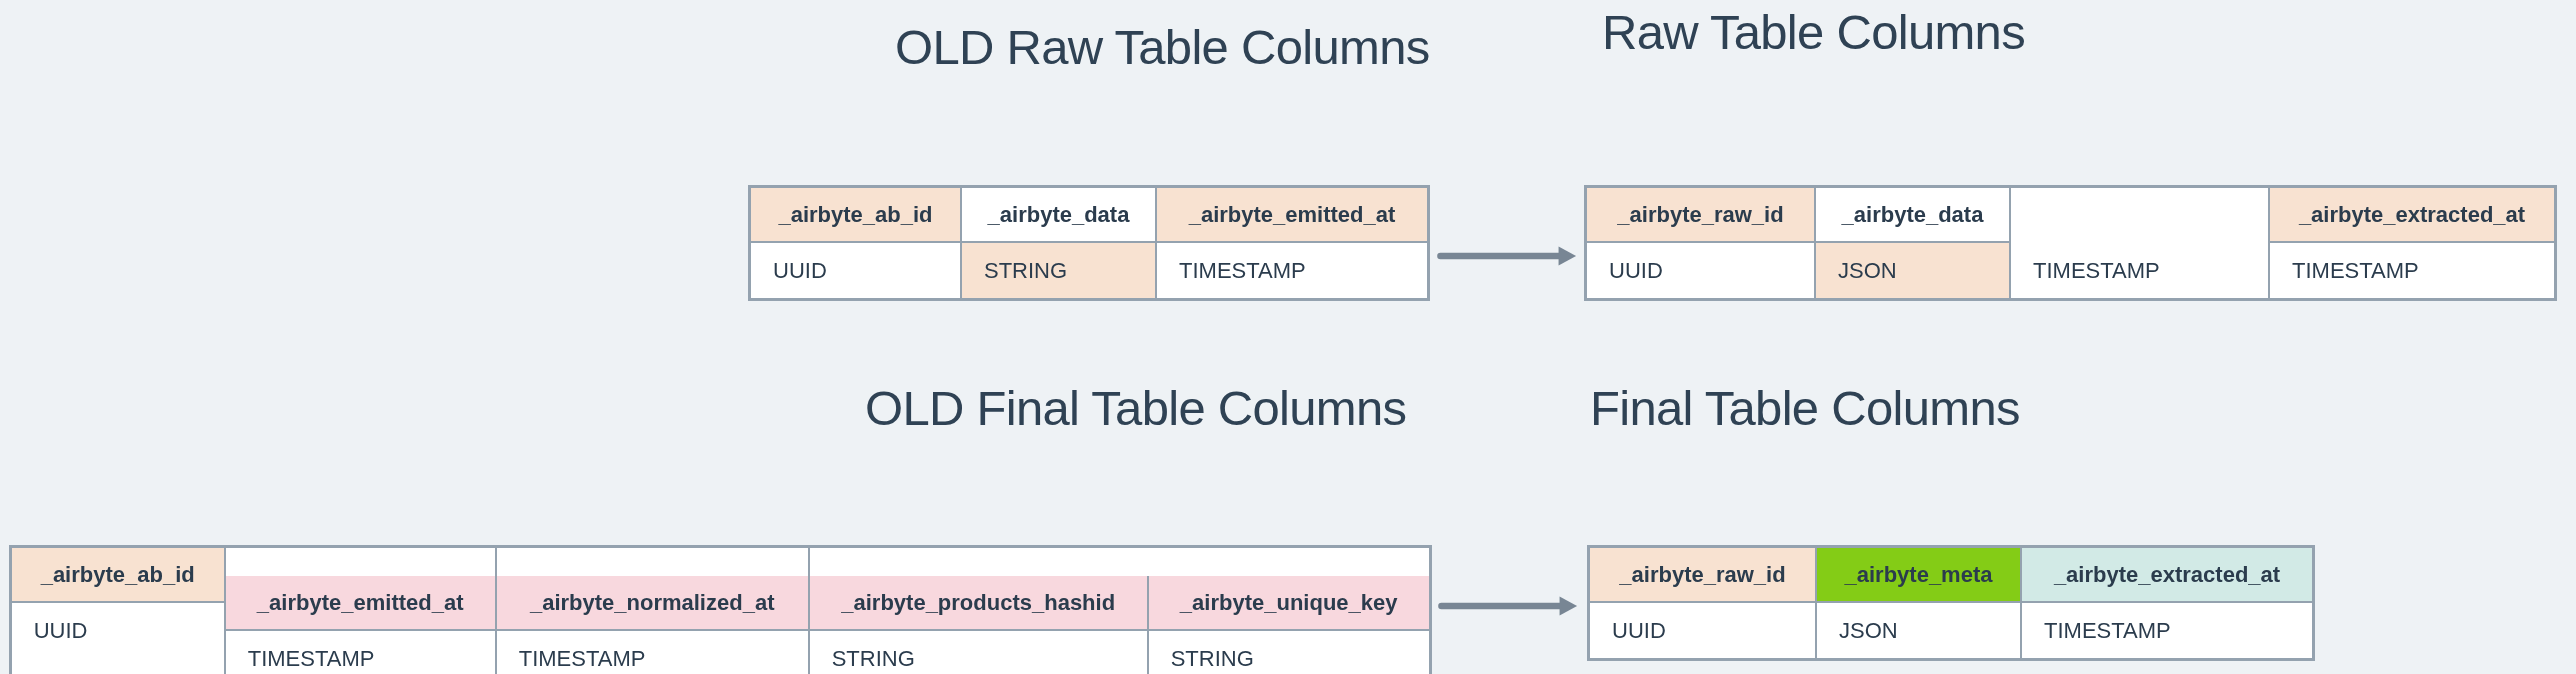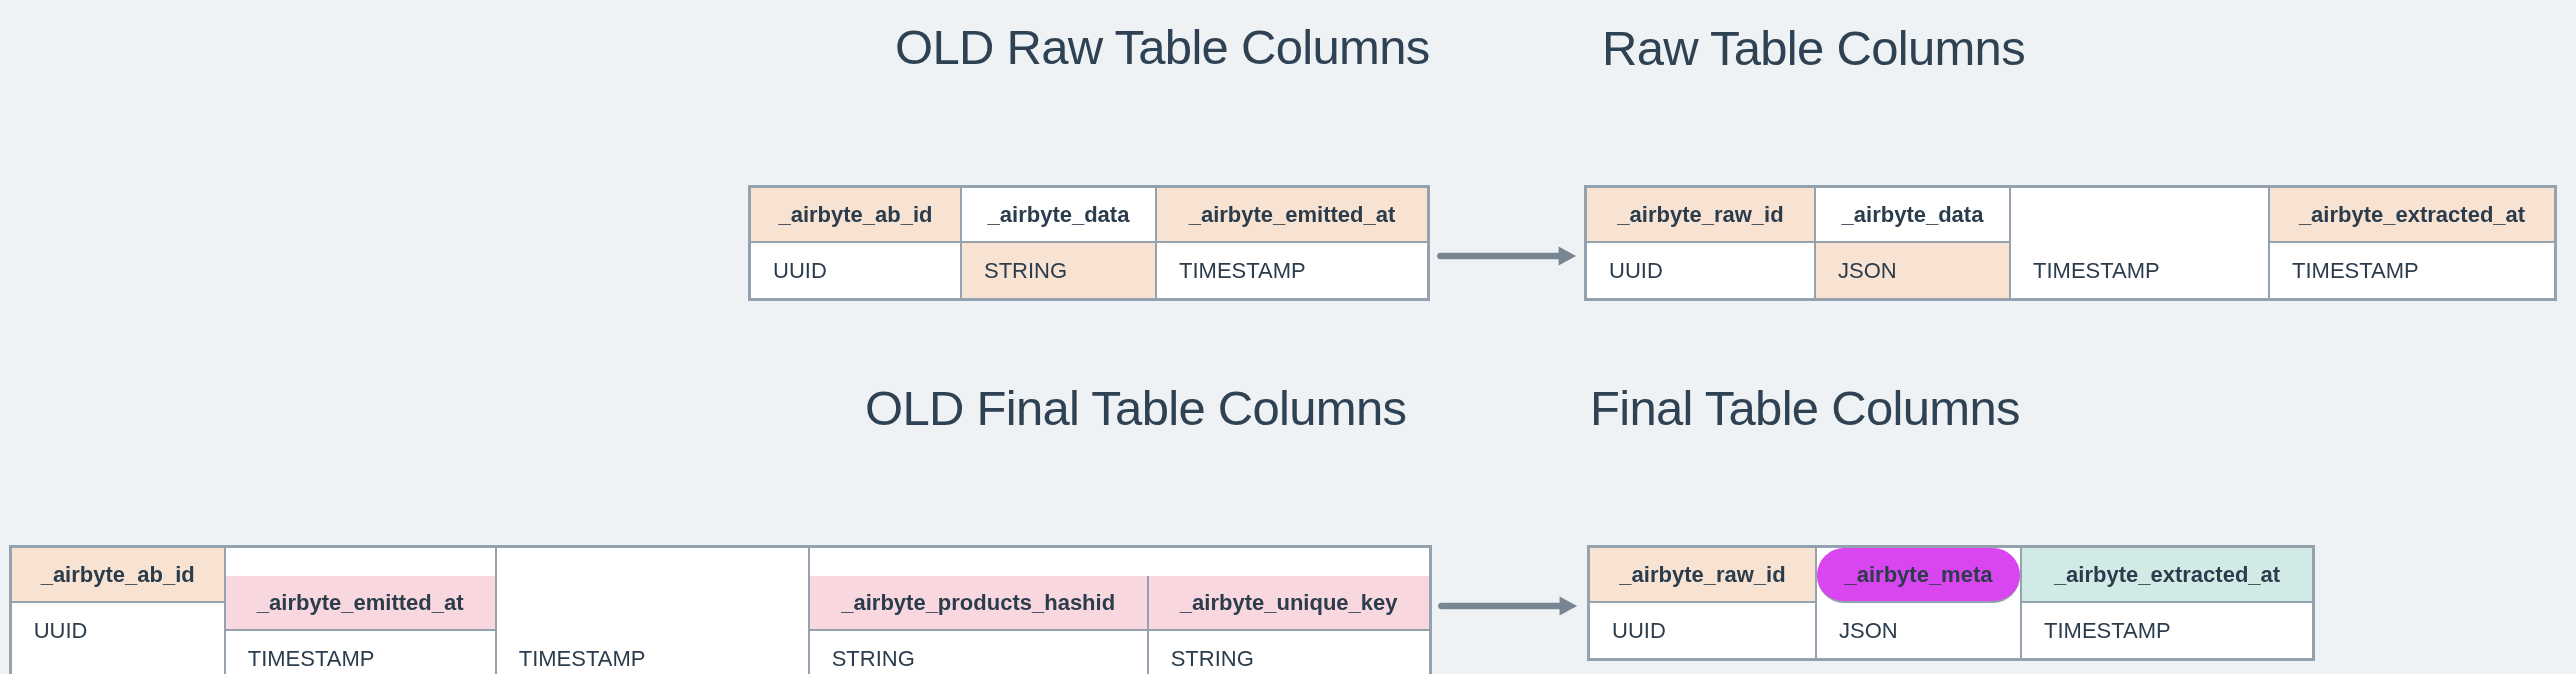--- a/index.html
+++ b/index.html
@@ -69,21 +69,21 @@
   svg.arrow {
     position: absolute;
     overflow: visible;
   }
 </style>
 </head>
 <body>
 
 <div class="canvas">
   <h1 class="title" style="left: 895px; top: 20.4px;">OLD Raw Table Columns</h1>
-  <h1 class="title" style="left: 1602px; top: 21px;">Raw Table Columns</h1>
+  <h1 class="title" style="left: 1602px; top: 5px;">Raw Table Columns</h1>
   <h1 class="title" style="left: 865px; top: 381px;">OLD Final Table Columns</h1>
   <h1 class="title" style="left: 1590px; top: 381px;">Final Table Columns</h1>
   <div>
       <div class="dbtable" style="left: 748px; top: 185px;">
         <div class="col" style="width: 209px;">
           <div class="cell header" style="background: rgb(248, 226, 209);">_airbyte_ab_id</div>
           <div class="cell value" style="background: rgb(255, 255, 255);">UUID</div>
         </div>
         <div class="col" style="width: 195px;">
           <div class="cell header" style="background: rgb(255, 255, 255);">_airbyte_data</div>
@@ -114,38 +114,39 @@
       <div class="dbtable" style="left: 8.7px; top: 545px;">
         <div class="col" style="width: 212px;">
           <div class="cell header" style="background: rgb(248, 226, 209);">_airbyte_ab_id</div>
           <div class="cell value" style="background: rgb(255, 255, 255);">UUID</div>
         </div>
         <div class="col" style="width: 271px;">
           <div class="cell header" style="background: rgb(248, 216, 222);">_airbyte_emitted_at</div>
           <div class="cell value" style="background: rgb(255, 255, 255);">TIMESTAMP</div>
         </div>
         <div class="col" style="width: 313px;">
+          <div class="cell header" style="background: rgb(248, 216, 222);">_airbyte_normalized_at</div>
           <div class="cell value" style="background: rgb(255, 255, 255);">TIMESTAMP</div>
         </div>
         <div class="col" style="width: 339px;">
           <div class="cell header" style="background: rgb(248, 216, 222); margin-top: 24px;">_airbyte_products_hashid</div>
           <div class="cell value" style="background: rgb(255, 255, 255);">STRING</div>
         </div>
         <div class="col" style="width: 282px; margin-top: 28px;">
           <div class="cell header" style="background: rgb(248, 216, 222);">_airbyte_unique_key</div>
           <div class="cell value" style="background: rgb(255, 255, 255);">STRING</div>
         </div>
       </div>
       <div class="dbtable" style="left: 1587px; top: 545px;">
         <div class="col" style="width: 225px;">
           <div class="cell header" style="background: rgb(248, 226, 209);">_airbyte_raw_id</div>
           <div class="cell value" style="background: rgb(255, 255, 255);">UUID</div>
         </div>
         <div class="col" style="width: 205px;">
-          <div class="cell header" style="background: #d946ef; border-radius: 27px;">_airbyte_meta</div>
+          <div class="cell header" style="background: #84cc16;">_airbyte_meta</div>
           <div class="cell value" style="background: rgb(255, 255, 255);">JSON</div>
         </div>
         <div class="col" style="width: 292px;">
           <div class="cell header" style="background: rgb(210, 234, 230);">_airbyte_extracted_at</div>
           <div class="cell value" style="background: rgb(255, 255, 255);">TIMESTAMP</div>
         </div>
       </div>
       <svg class="arrow" width="140" height="44" style="left: 1439px; top: 234px;" viewBox="0 0 192 60">
         <line x1="2" y1="30" x2="166" y2="30" stroke="#788694" stroke-width="9" stroke-linecap="round"></line>
         <polygon points="164,17 188,30 164,43" fill="#788694"></polygon>

